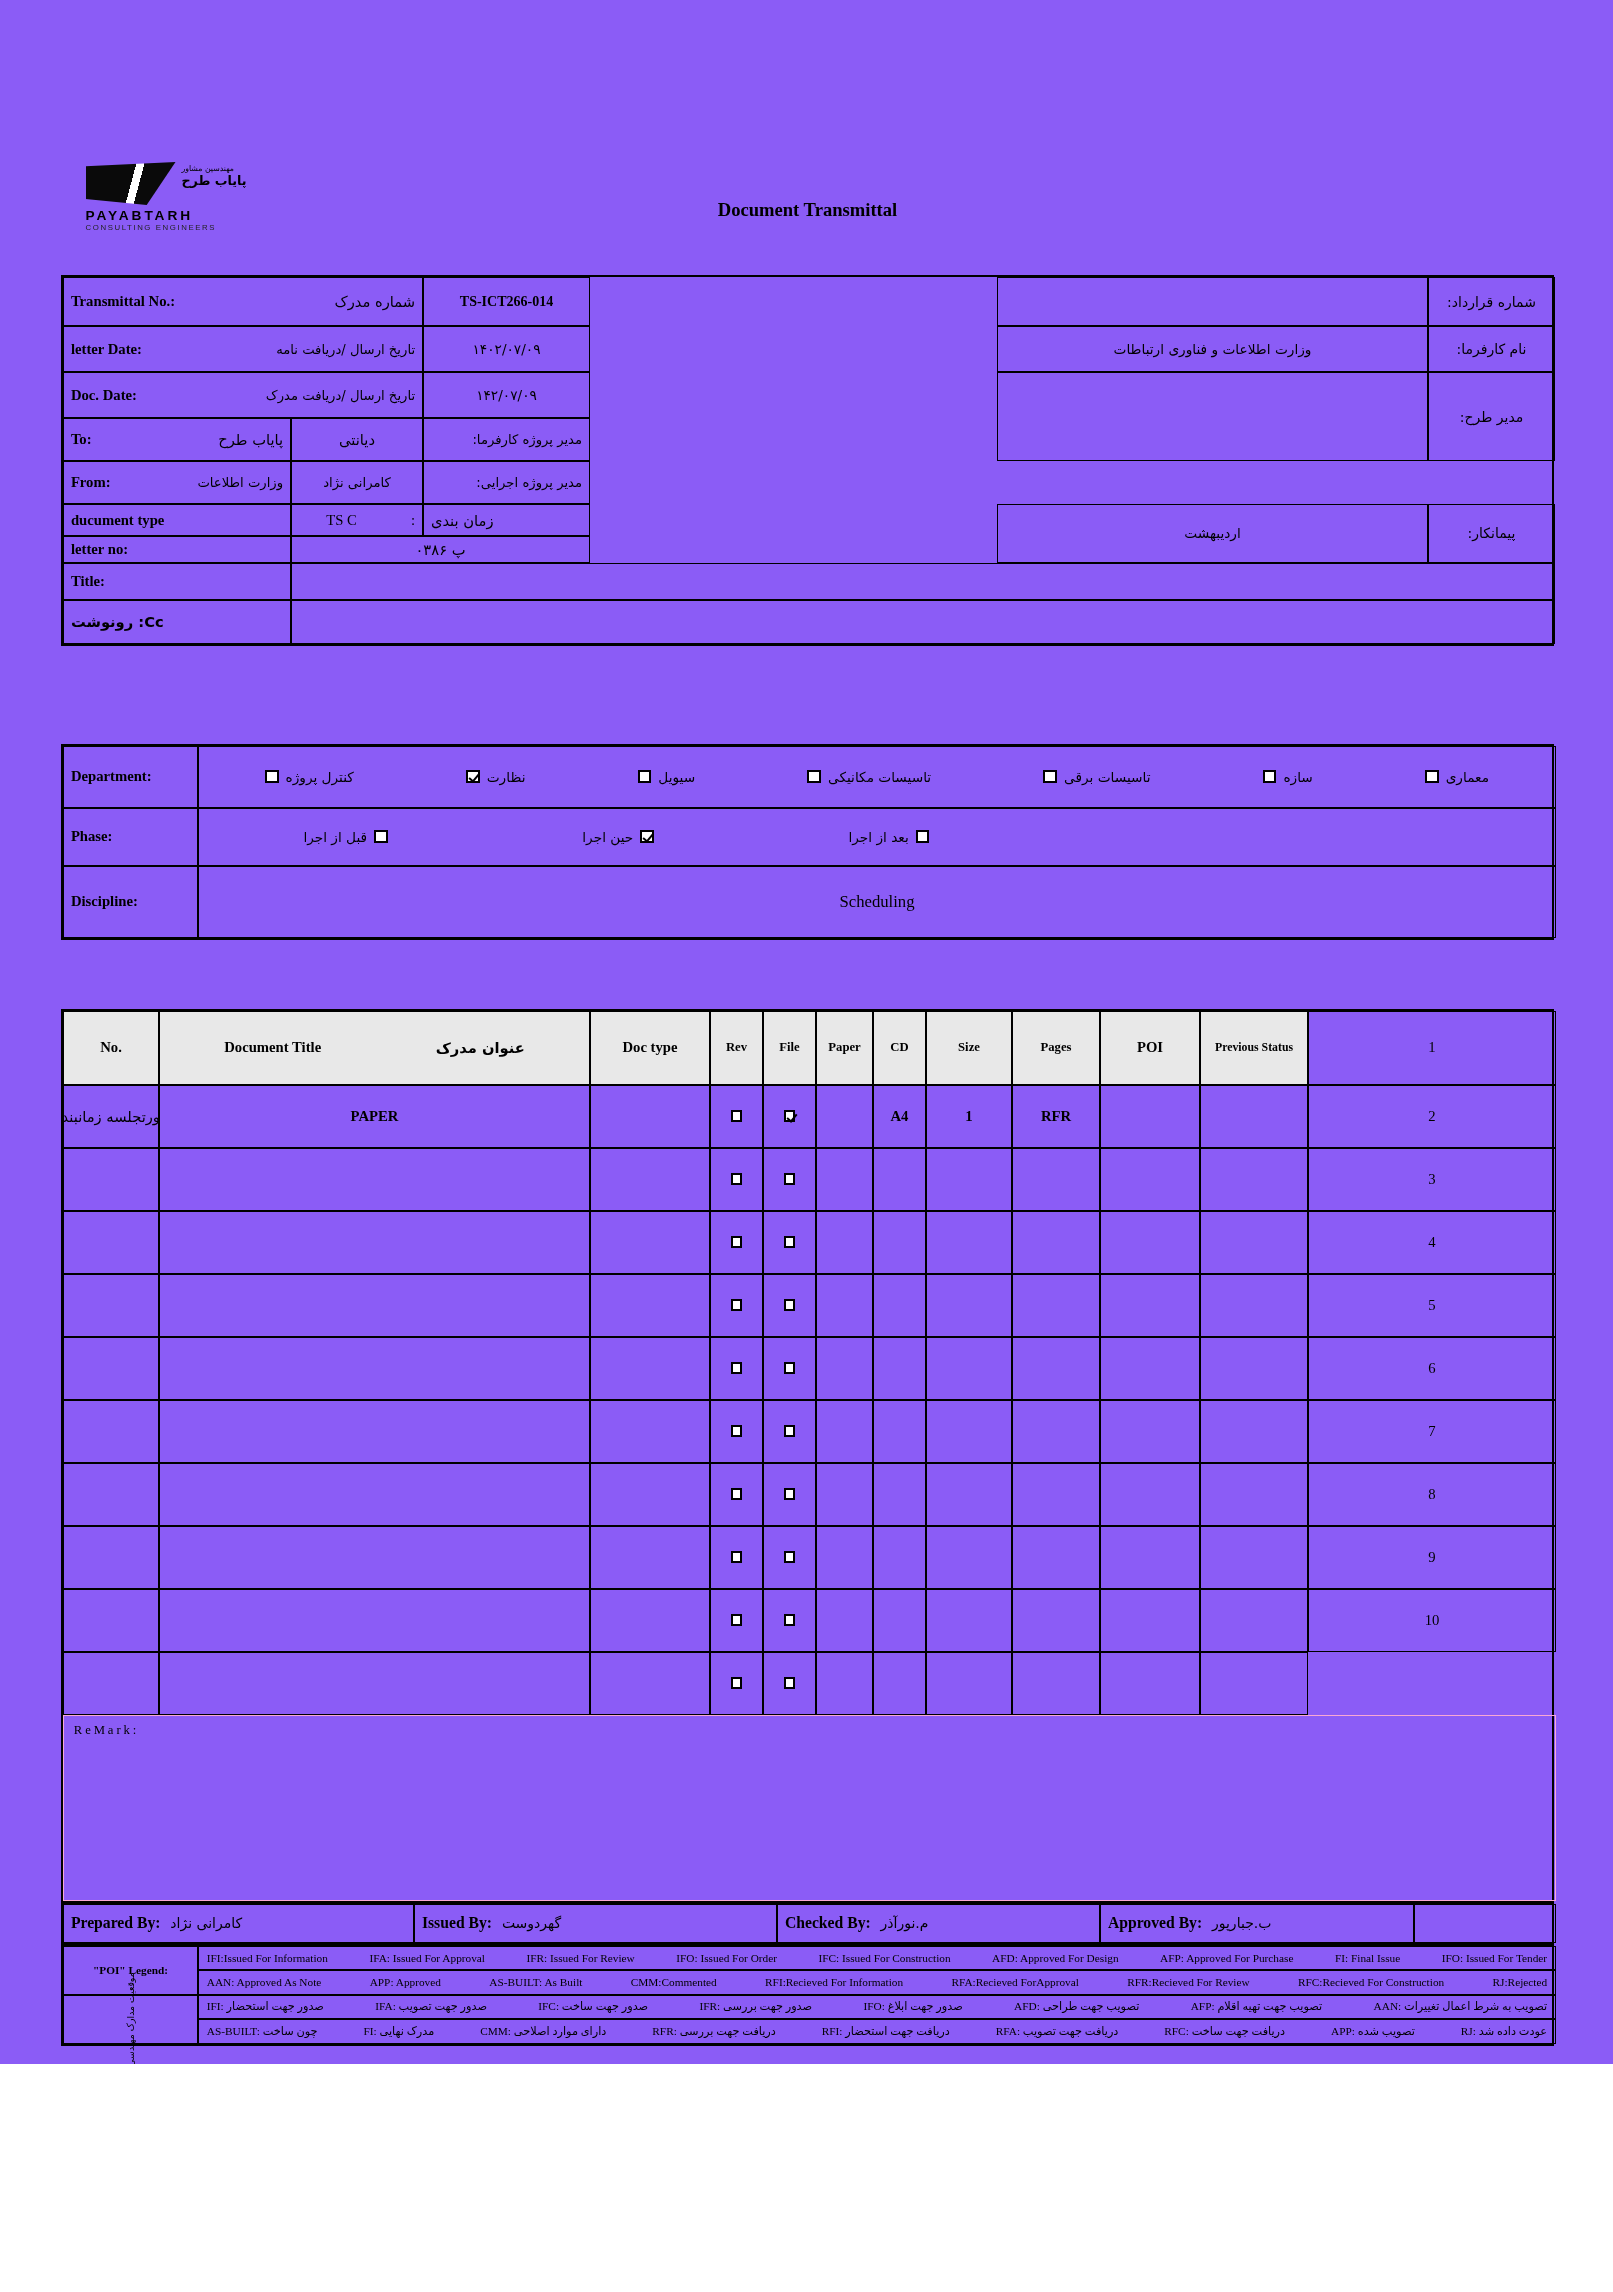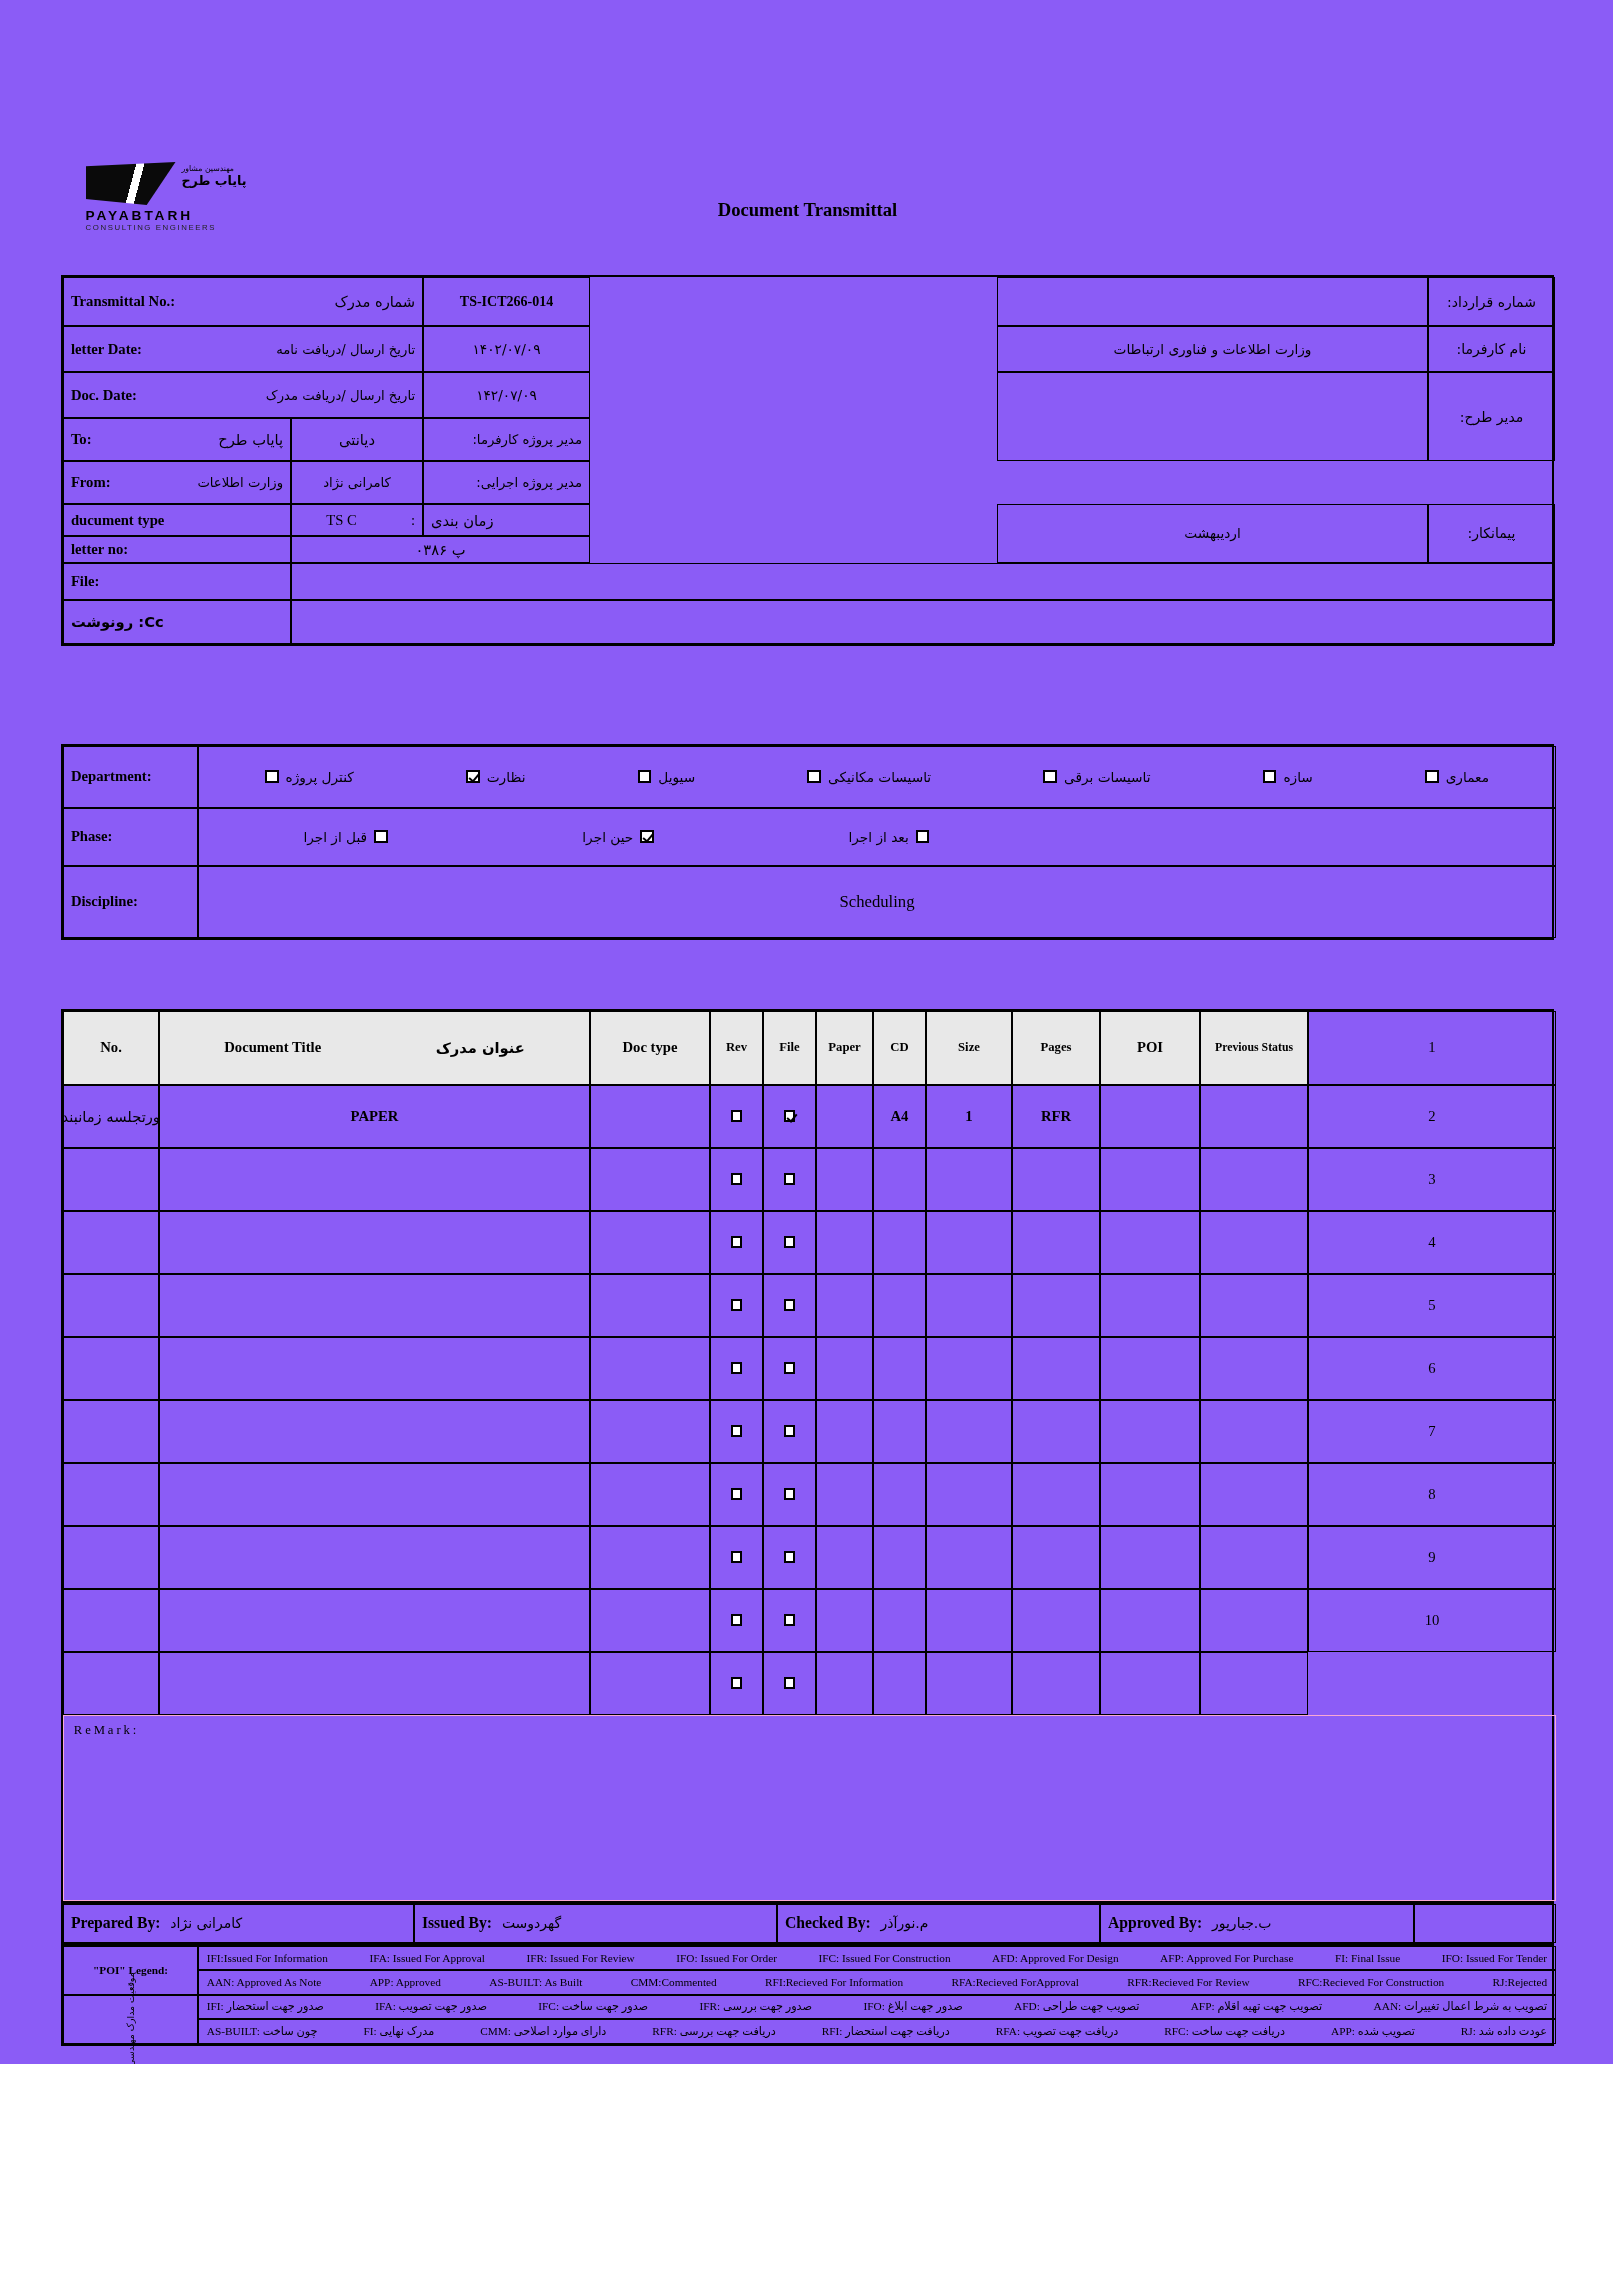--- a/index.html
+++ b/index.html
@@ -154,21 +154,21 @@
     <div class="c fa nw" style="grid-area:6/3/7/4;justify-content:flex-end">زمان بندی</div>
     <div class="c val fa nw" style="grid-area:6/5/8/6">اردیبهشت</div>
     <div class="c rlabel fa nw" style="grid-area:6/6/8/7">پیمانکار:</div>
 
     <div class="c" style="grid-area:7/1/8/2">
       <span class="bold nw">letter no:</span>
     </div>
     <div class="c center fa nw" style="grid-area:7/2/8/4">پ ۰۳۸۶</div>
 
     <div class="c" style="grid-area:8/1/9/2">
-      <span class="bold nw">File:</span>
+      <span class="bold nw">Title:</span>
     </div>
     <div class="c" style="grid-area:8/2/9/7"></div>
 
     <div class="c" style="grid-area:9/1/10/2">
       <span class="bold fa nw">Cc: رونوشت</span>
     </div>
     <div class="c" style="grid-area:9/2/10/7"></div>
   </div>
 
   <div class="t2">

